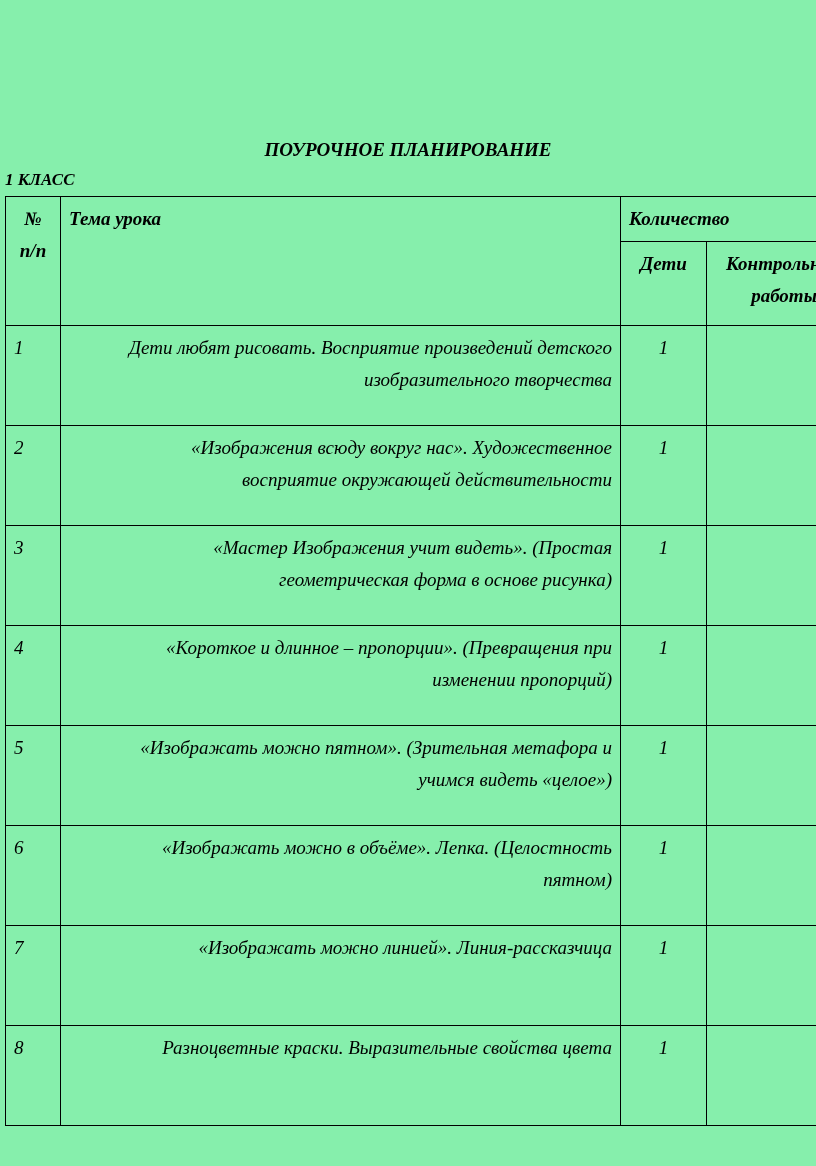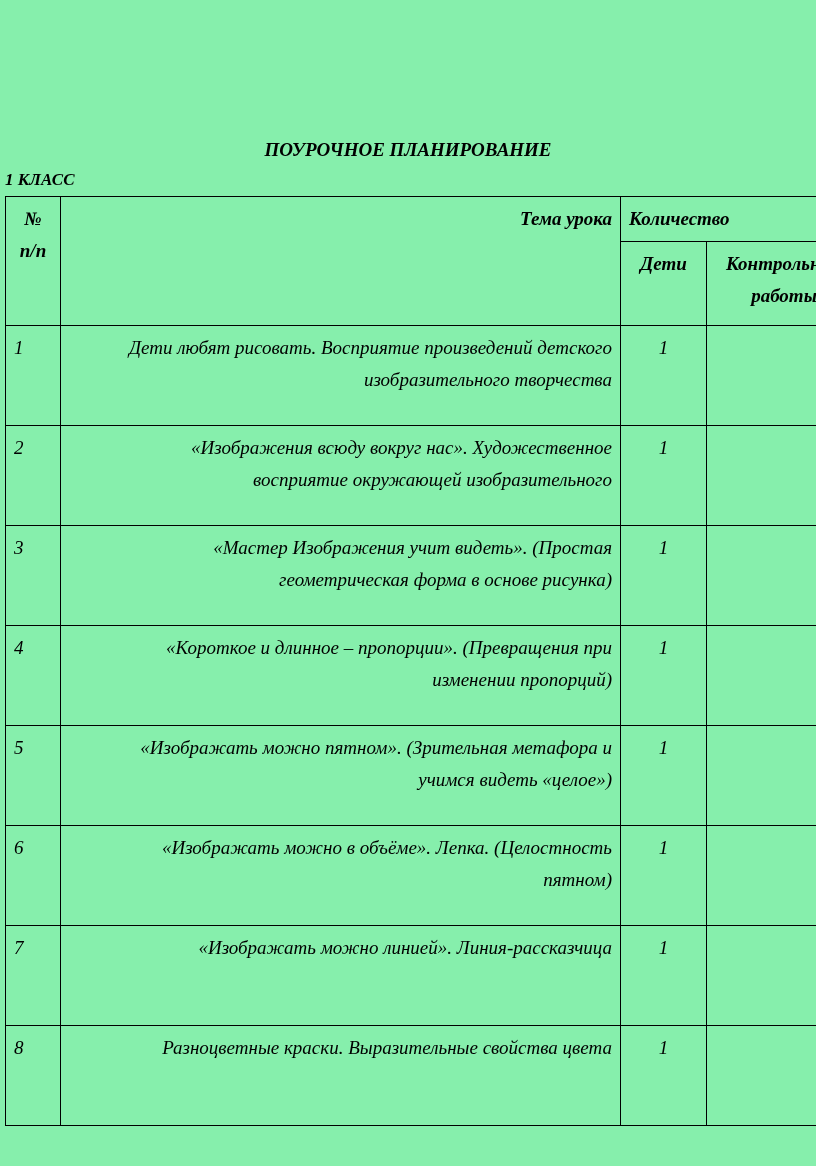--- a/index.html
+++ b/index.html
@@ -42,21 +42,21 @@
     padding: 6px 8px;
     white-space: pre-line;
     overflow: hidden;
   }
   table.plan th { font-weight: bold; }
   tr.h1row { height: 44px; }
   tr.h2row { height: 84px; }
   tbody tr { height: 100px; }
   th.c-num   { text-align: center; }
   td.c-num   { text-align: left; padding-left: 6px; font-size: 19px; }
-  th.c-topic { text-align: right; }
+  th.c-topic { text-align: left; }
   td.c-topic { text-align: right; }
   th.c-group { text-align: left; padding-left: 112px; }
   th.c-total, td.c-total { text-align: center; }
   th.c-control { text-align: center; }
   td.c-control { text-align: center; }
 </style>
 </head>
 <body>
 
 <div class="page">
@@ -87,21 +87,21 @@
         <tr>
           <td class="c-num">1</td>
           <td class="c-topic">Дети любят рисовать. Восприятие произведений детского
 изобразительного творчества</td>
           <td class="c-total">1</td>
           <td class="c-control"></td>
         </tr>
         <tr>
           <td class="c-num">2</td>
           <td class="c-topic">«Изображения всюду вокруг нас». Художественное
-восприятие окружающей изобразительного</td>
+восприятие окружающей действительности</td>
           <td class="c-total">1</td>
           <td class="c-control"></td>
         </tr>
         <tr>
           <td class="c-num">3</td>
           <td class="c-topic">«Мастер Изображения учит видеть». (Простая
 геометрическая форма в основе рисунка)</td>
           <td class="c-total">1</td>
           <td class="c-control"></td>
         </tr>

